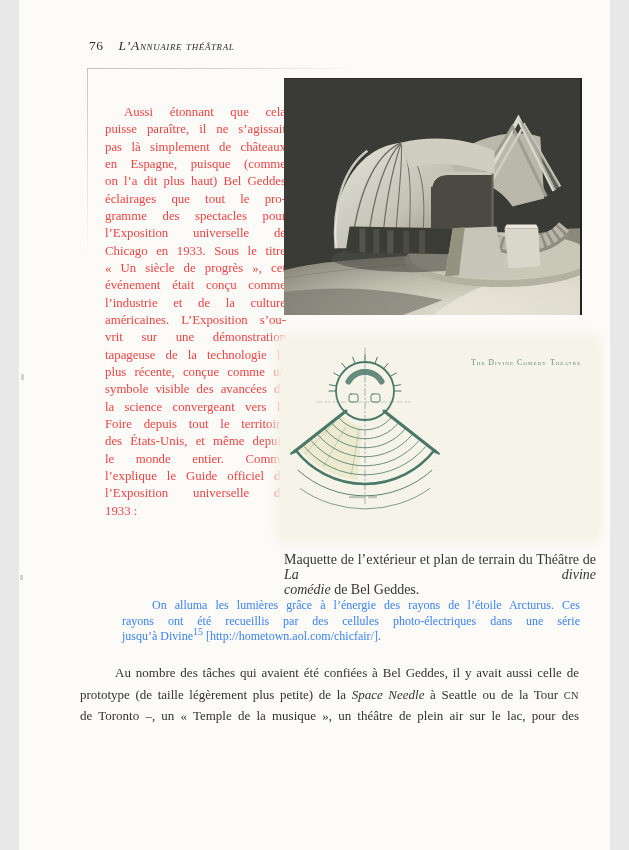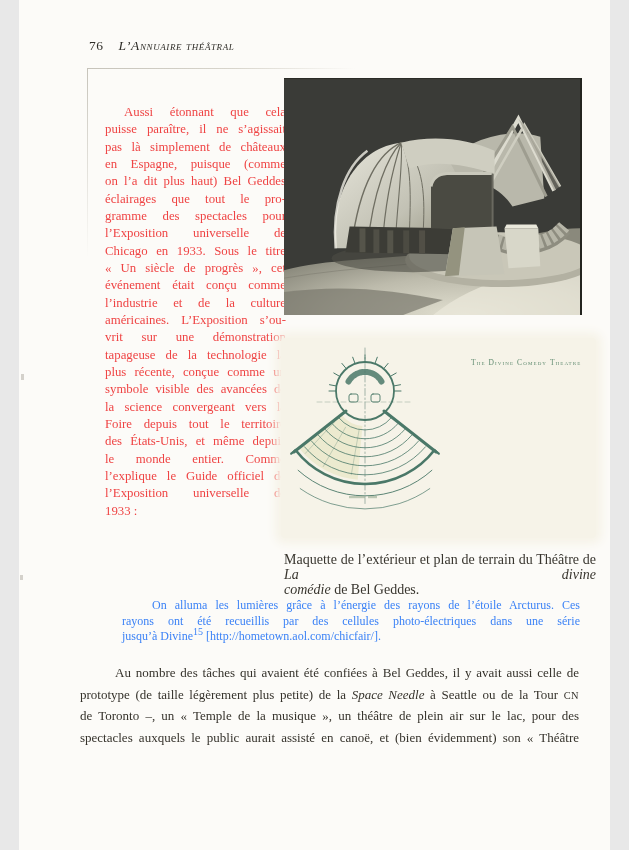--- a/index.html
+++ b/index.html
@@ -203,16 +203,15 @@
   <div class="quote">
     <div class="ln first">On alluma les lumières grâce à l’énergie des rayons de l’étoile Arcturus. Ces</div>
     <div class="ln">rayons ont été recueillis par des cellules photo-électriques dans une série</div>
     <div class="ln last"><span>jusqu’à Divine</span><sup>15</sup><span> [http://hometown.aol.com/chicfair/].</span></div>
   </div>
 
   <div class="para">
     <div class="ln first">Au nombre des tâches qui avaient été confiées à Bel Geddes, il y avait aussi celle de</div>
     <div class="ln"><span>prototype (de taille légèrement plus petite) de la </span><span class="it">Space Needle</span><span> à Seattle ou de la Tour </span><span class="sc">CN</span></div>
     <div class="ln">de Toronto –, un « Temple de la musique », un théâtre de plein air sur le lac, pour des</div>
-    <div class="ln">spectacles auxquels le public aurait assisté en canoë, et (bien évidemment) son « Théâtre</div>
   </div>
 
 </div>
 
 </body></html>

